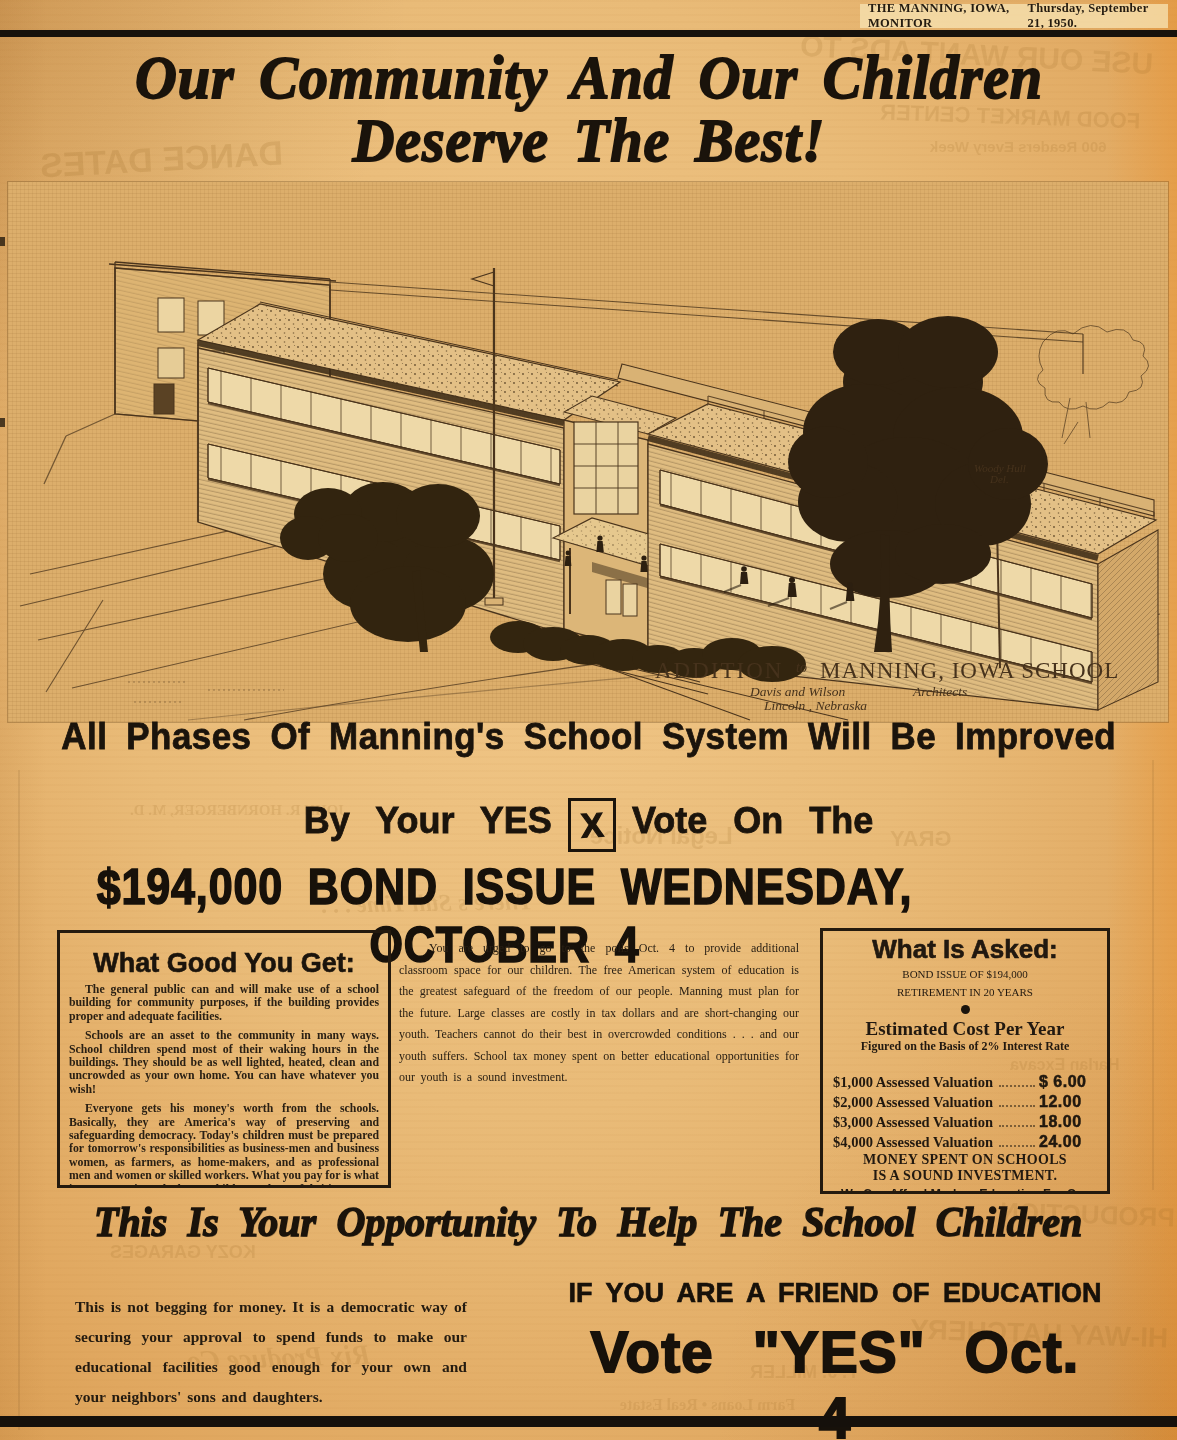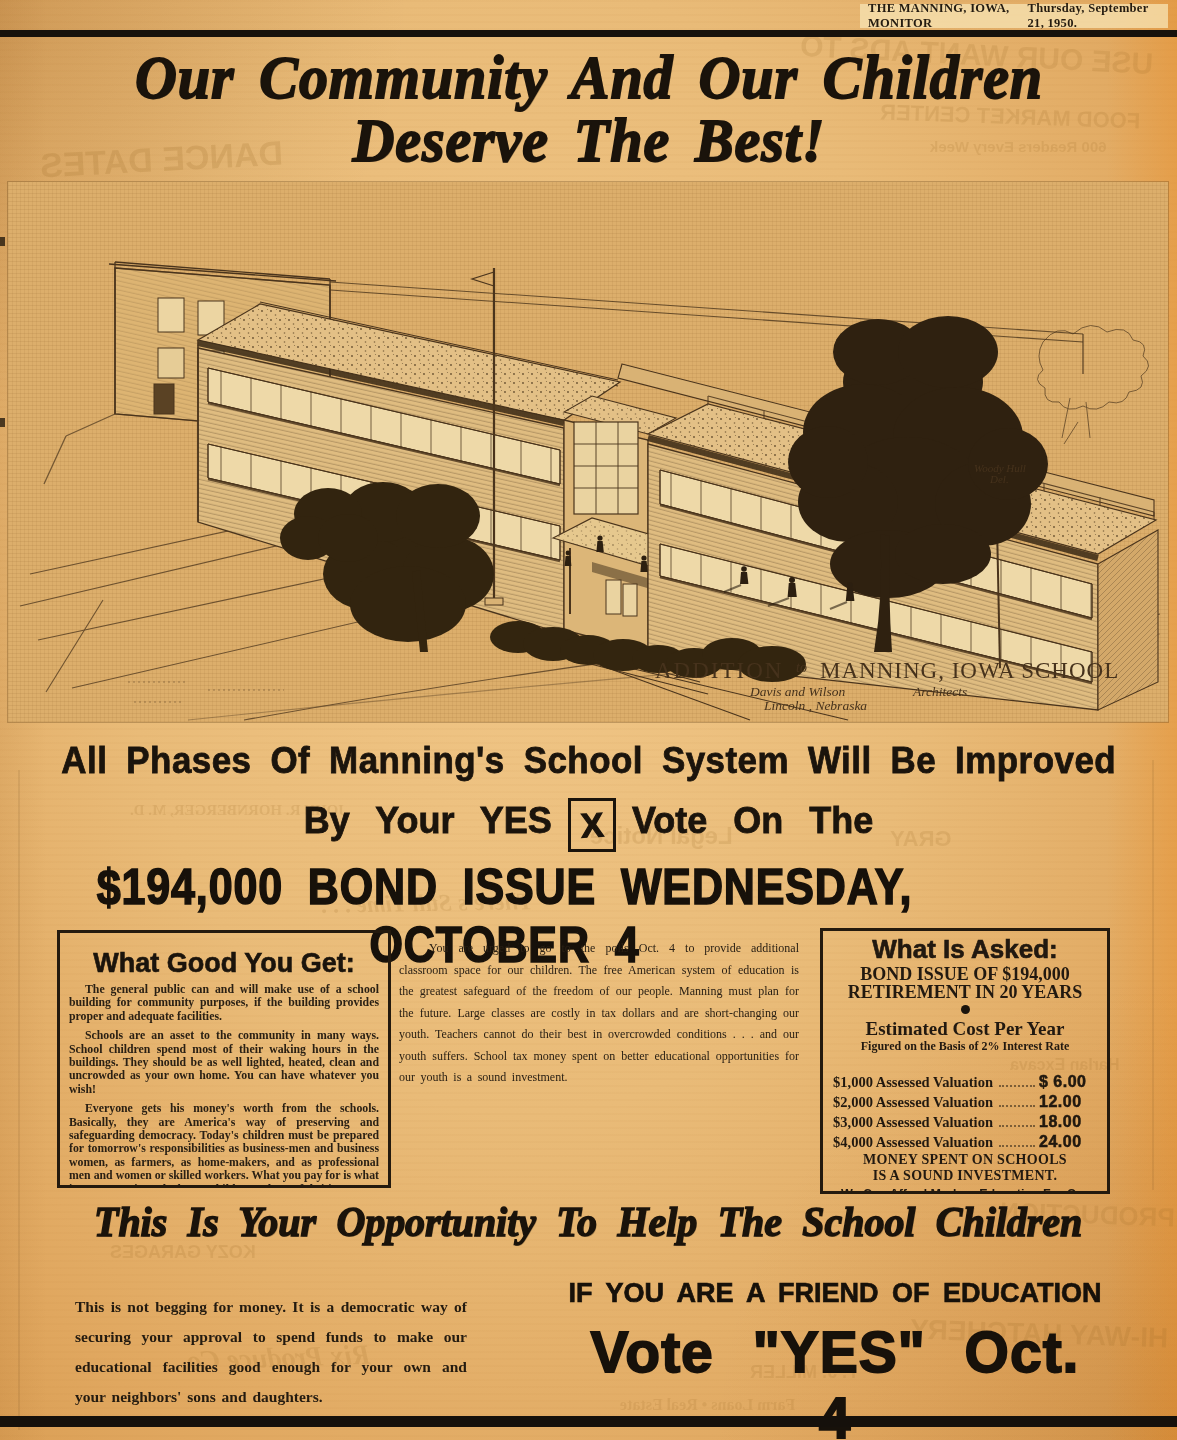--- a/index.html
+++ b/index.html
@@ -32,21 +32,21 @@
     -webkit-text-stroke:1.8px #1a130b;text-shadow:1px 1px 0 rgba(40,25,10,.35);}
   
   .panel{top:182px;left:8px;width:1160px;height:540px;
     background:
       repeating-linear-gradient(0deg, rgba(120,75,25,.10) 0 1px, transparent 1px 4px),
       repeating-linear-gradient(90deg, rgba(120,75,25,.08) 0 1px, transparent 1px 4px),
       #dcae6b;
     outline:1px solid rgba(90,60,20,.3);}
   .panel svg{display:block;width:1160px;height:540px;}
   
-  .sub1{top:740px;left:0;width:1177px;text-align:center;}
+  .sub1{top:716px;left:0;width:1177px;text-align:center;}
   .sub1 span{display:inline-block;font-family:"Liberation Sans",sans-serif;font-weight:bold;font-size:36px;
     color:#1b140c;word-spacing:9px;letter-spacing:.5px;transform:scaleX(.97);-webkit-text-stroke:.8px #1b140c;}
   .sub2{top:796px;left:0;width:1177px;text-align:center;font-family:"Liberation Sans",sans-serif;
     font-weight:bold;font-size:36px;color:#1b140c;word-spacing:16px;-webkit-text-stroke:.8px #1b140c;}
   .xbox{display:inline-flex;align-items:center;justify-content:center;width:42px;height:48px;
     border:3px solid #1b140c;margin:0 16px;vertical-align:middle;transform:translateY(2px);}
   .xbox span{font-size:34px;transform:rotate(-3deg);-webkit-text-stroke:1.2px #1b140c;}
   .sub3{top:858px;left:0;width:1009px;text-align:center;}
   .sub3 span{display:inline-block;font-family:"Liberation Sans",sans-serif;font-weight:bold;font-size:50px;
     color:#17110a;letter-spacing:1px;word-spacing:14px;transform:scaleX(.86);-webkit-text-stroke:1.6px #17110a;}
@@ -57,21 +57,21 @@
     font-size:27px;color:#1b140c;-webkit-text-stroke:.6px #1b140c;}
   .boxL p{margin:0 0 6px;font-size:11.8px;font-weight:bold;line-height:13.4px;text-align:justify;
     text-indent:16px;color:#2a2014;}
   .midcol{top:938px;left:399px;width:400px;font-size:12px;line-height:21.5px;text-align:justify;
     word-spacing:2.5px;color:#2a2014;}
   .midcol p{margin:0;text-indent:30px;}
   .boxR{top:928px;left:820px;width:290px;height:266px;border:3px solid #241a0e;box-sizing:border-box;
     padding:3px 10px;overflow:hidden;text-align:center;color:#221910;}
   .boxR h2{margin:0;font-family:"Liberation Sans",sans-serif;font-weight:bold;font-size:26px;
     -webkit-text-stroke:.6px #1b140c;}
-  .boxR .bond{font-weight:bold;font-size:18px;line-height:18px;}
+  .boxR .bond{font-weight:normal;font-size:11px;line-height:18px;}
   .boxR .dot{width:9px;height:9px;border-radius:50%;background:#1b140c;margin:4px auto;}
   .boxR .est{font-weight:bold;font-size:19px;line-height:21px;}
   .boxR .estsub{font-weight:bold;font-size:12px;line-height:15px;}
   .rows{margin-top:18px;}
   .row{display:flex;align-items:baseline;font-weight:bold;font-size:14.5px;line-height:20px;}
   .row .lead{flex:1;border-bottom:2px dotted #3a2c1a;margin:0 4px 3px 6px;opacity:.6;}
   .row .val{font-family:"Liberation Sans",sans-serif;font-size:16px;letter-spacing:.5px;
     -webkit-text-stroke:.5px #1b140c;min-width:58px;text-align:left;}
   .boxR .note{font-weight:bold;font-size:14px;line-height:16px;letter-spacing:.3px;}
   .boxR .note3{font-family:"Liberation Sans",sans-serif;font-weight:bold;font-size:12.5px;line-height:15px;margin-top:3px;}

